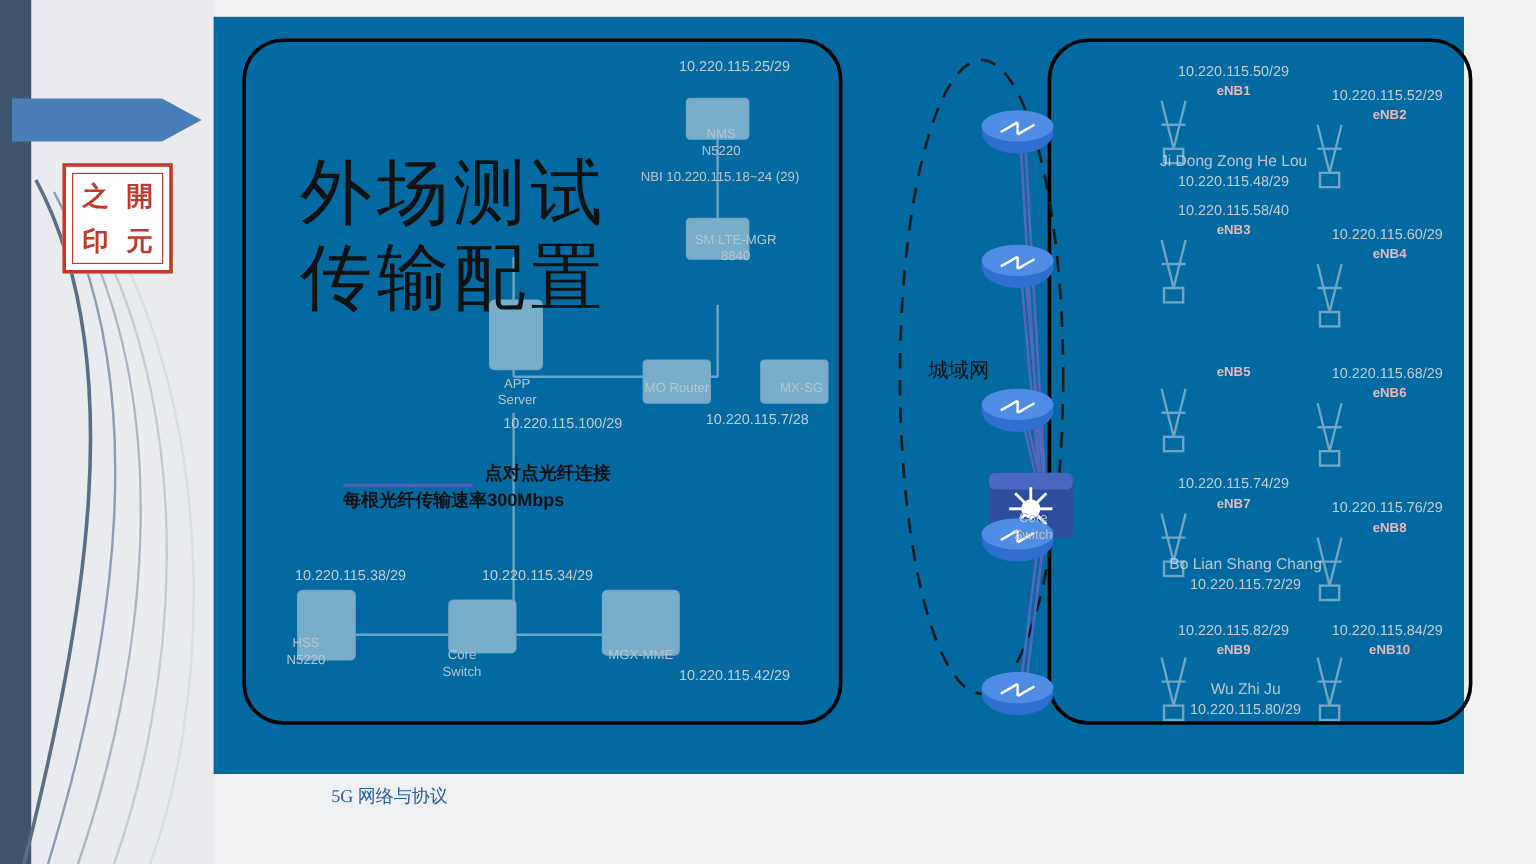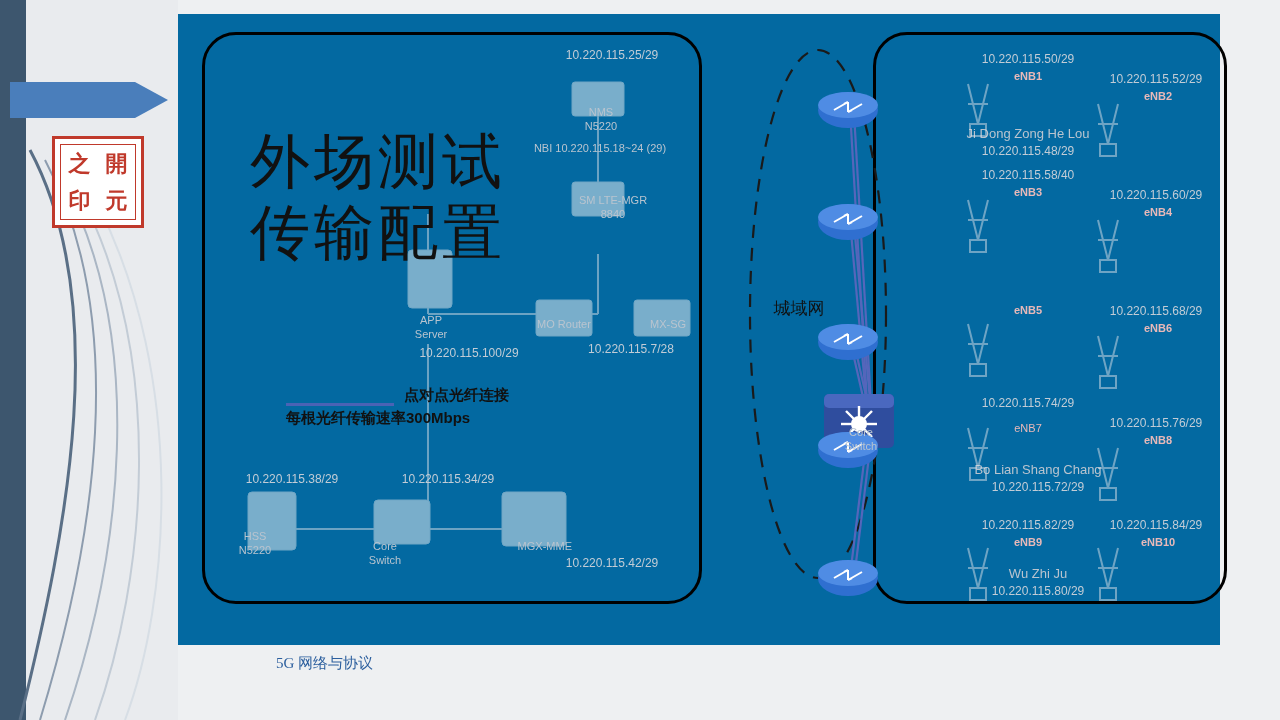--- a/index.html
+++ b/index.html
@@ -141,41 +141,41 @@
   <div class="ghost" style="left:380px;top:180px;width:110px;">SM LTE-MGR<br>8840</div>
   <div class="ghost" style="left:222px;top:300px;width:62px;">APP<br>Server</div>
   <div class="ghost" style="left:340px;top:304px;width:92px;">MO Router</div>
   <div class="ghost ip" style="left:206px;top:332px;width:170px;">10.220.115.100/29</div>
   <div class="ghost" style="left:460px;top:304px;width:60px;">MX-SG</div>
   <div class="ghost ip" style="left:378px;top:328px;width:150px;">10.220.115.7/28</div>
   <div class="ghost ip" style="left:34px;top:458px;width:160px;">10.220.115.38/29</div>
   <div class="ghost" style="left:42px;top:516px;width:70px;">HSS<br>N5220</div>
   <div class="ghost ip" style="left:190px;top:458px;width:160px;">10.220.115.34/29</div>
   <div class="ghost" style="left:152px;top:526px;width:110px;">Core<br>Switch</div>
-  <div class="ghost" style="left:294px;top:526px;width:100px;text-align:right;">MGX-MME</div>
+  <div class="ghost" style="left:306px;top:526px;width:100px;">MGX-MME</div>
   <div class="ghost ip" style="left:354px;top:542px;width:160px;">10.220.115.42/29</div>
 
   <div class="ghost ip" style="left:770px;top:38px;width:160px;">10.220.115.50/29</div>
   <div class="ghost" style="left:800px;top:56px;width:100px;color:#e8b9b9;font-weight:bold;">eNB1</div>
   <div class="ghost ip" style="left:898px;top:58px;width:160px;">10.220.115.52/29</div>
   <div class="ghost" style="left:930px;top:76px;width:100px;color:#e8b9b9;font-weight:bold;">eNB2</div>
   <div class="ghost" style="left:730px;top:112px;width:240px;font-size:13px;">Ji Dong Zong He Lou</div>
   <div class="ghost ip" style="left:730px;top:130px;width:240px;">10.220.115.48/29</div>
 
   <div class="ghost ip" style="left:770px;top:154px;width:160px;">10.220.115.58/40</div>
   <div class="ghost" style="left:800px;top:172px;width:100px;color:#e8b9b9;font-weight:bold;">eNB3</div>
   <div class="ghost ip" style="left:898px;top:174px;width:160px;">10.220.115.60/29</div>
   <div class="ghost" style="left:930px;top:192px;width:100px;color:#e8b9b9;font-weight:bold;">eNB4</div>
 
   <div class="ghost" style="left:800px;top:290px;width:100px;color:#e8b9b9;font-weight:bold;">eNB5</div>
   <div class="ghost ip" style="left:898px;top:290px;width:160px;">10.220.115.68/29</div>
   <div class="ghost" style="left:930px;top:308px;width:100px;color:#e8b9b9;font-weight:bold;">eNB6</div>
 
   <div class="ghost ip" style="left:770px;top:382px;width:160px;">10.220.115.74/29</div>
-  <div class="ghost" style="left:800px;top:400px;width:100px;color:#e8b9b9;font-weight:normal;margin-top:8px;">eNB7</div>
+  <div class="ghost" style="left:800px;top:400px;width:100px;color:#e8b9b9;font-weight:bold;">eNB7</div>
   <div class="ghost ip" style="left:898px;top:402px;width:160px;">10.220.115.76/29</div>
   <div class="ghost" style="left:930px;top:420px;width:100px;color:#e8b9b9;font-weight:bold;">eNB8</div>
   <div class="ghost" style="left:740px;top:448px;width:240px;font-size:13px;">Bo Lian Shang Chang</div>
   <div class="ghost ip" style="left:740px;top:466px;width:240px;">10.220.115.72/29</div>
 
   <div class="ghost ip" style="left:770px;top:504px;width:160px;">10.220.115.82/29</div>
   <div class="ghost" style="left:800px;top:522px;width:100px;color:#e8b9b9;font-weight:bold;">eNB9</div>
   <div class="ghost ip" style="left:898px;top:504px;width:160px;">10.220.115.84/29</div>
   <div class="ghost" style="left:930px;top:522px;width:100px;color:#e8b9b9;font-weight:bold;">eNB10</div>
   <div class="ghost" style="left:740px;top:552px;width:240px;font-size:13px;">Wu Zhi Ju</div>

